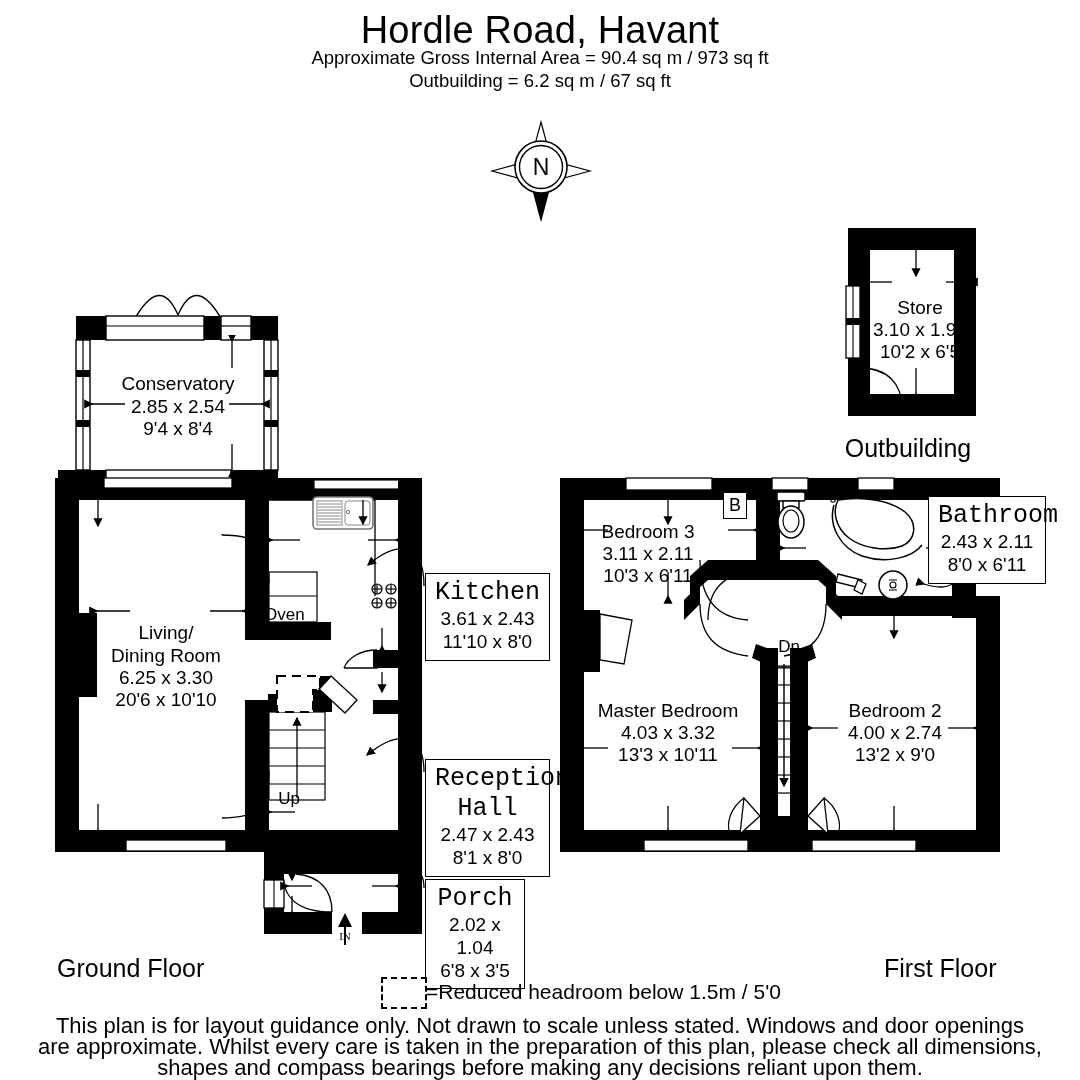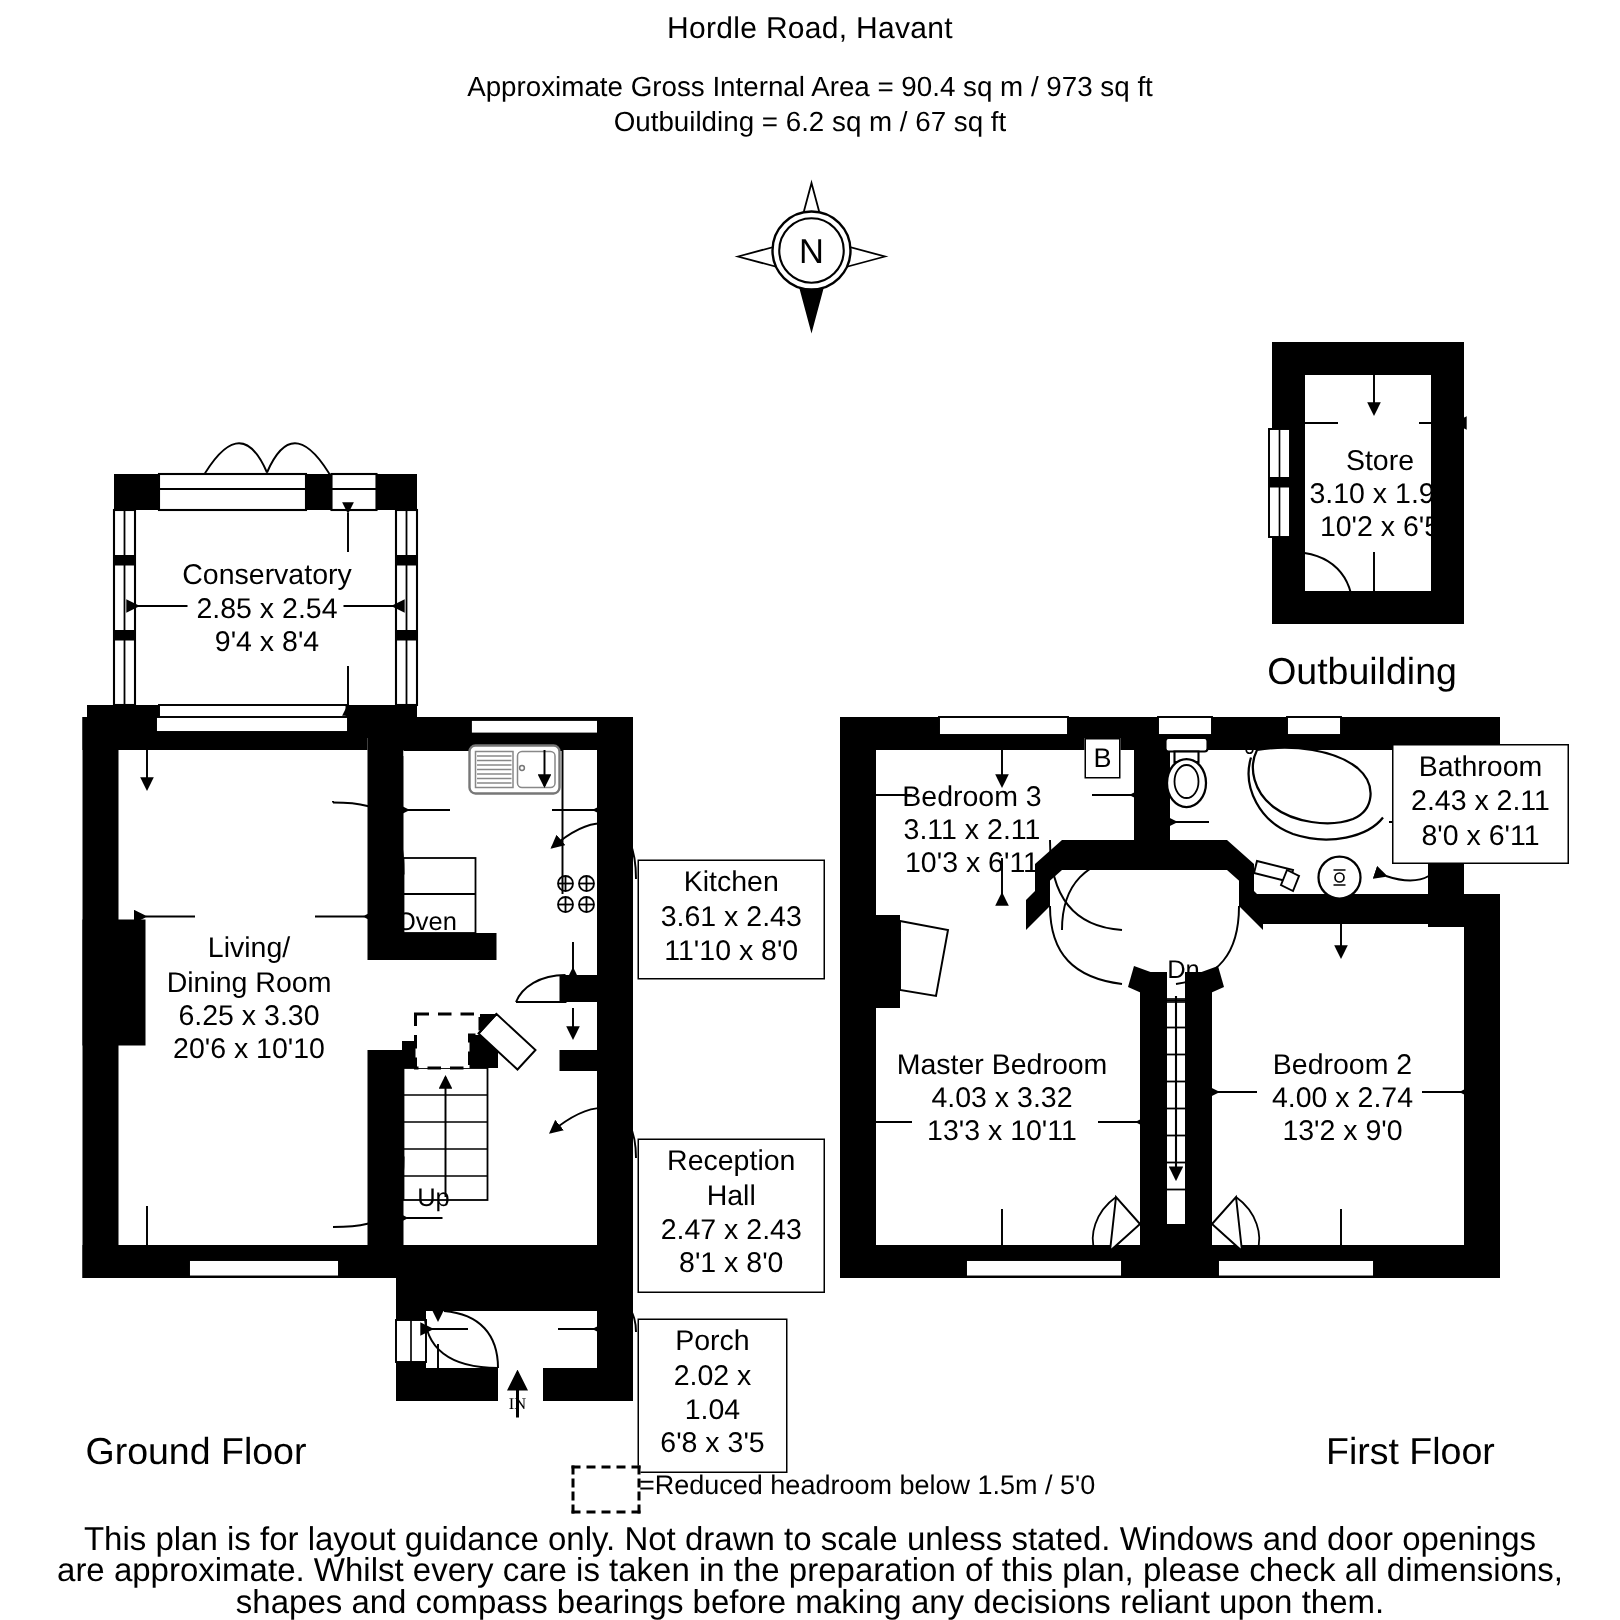--- a/index.html
+++ b/index.html
@@ -9,37 +9,37 @@
     font-family:"Liberation Sans","DejaVu Sans",sans-serif;
     color:#000000;
   }
   #plan-root{position:absolute;inset:0;}
   svg#plan-svg{position:absolute;left:0;top:0;width:1080px;height:1080px;display:block;}
 
   
   .txt{position:absolute;white-space:pre;line-height:1.18;}
   .ctr{transform:translateX(-50%);text-align:center;}
 
-  .title{font-size:20px;letter-spacing:.2px;}
+  .title{font-size:38px;letter-spacing:.2px;}
   .sub{font-size:18.5px;}
   .roomname{font-size:19px;}
   .roomdim{font-size:19px;}
   .floorlabel{font-size:25px;}
   .outlabel{font-size:25px;}
   .small{font-size:17px;}
   .tiny{font-size:11px;font-family:Liberation Serif, serif;}
-  .legendtxt{font-size:18px;}
+  .legendtxt{font-size:21px;}
   .disc{font-size:22px;}
   .compassN{font-size:23px;}
 
   .boxlabel{
     position:absolute;border:1.6px solid #000;background:#fff;
     text-align:center;padding:4px 9px 6px 9px;line-height:1.2;
   }
-  .boxlabel .bl-name{font-size:19px;display:block;}
+  .boxlabel .bl-name{font-size:25px;display:block;font-family:Liberation Mono, monospace;}
   .boxlabel .bl-m{font-size:19px;display:block;}
   .boxlabel .bl-f{font-size:19px;display:block;}
 
   .bbox{
     position:absolute;border:1.7px solid #000;background:#fff;
     display:flex;align-items:center;justify-content:center;
     font-size:18px;
   }
   .legend-dash{
     position:absolute;border:2px dashed #000;background:#fff;

